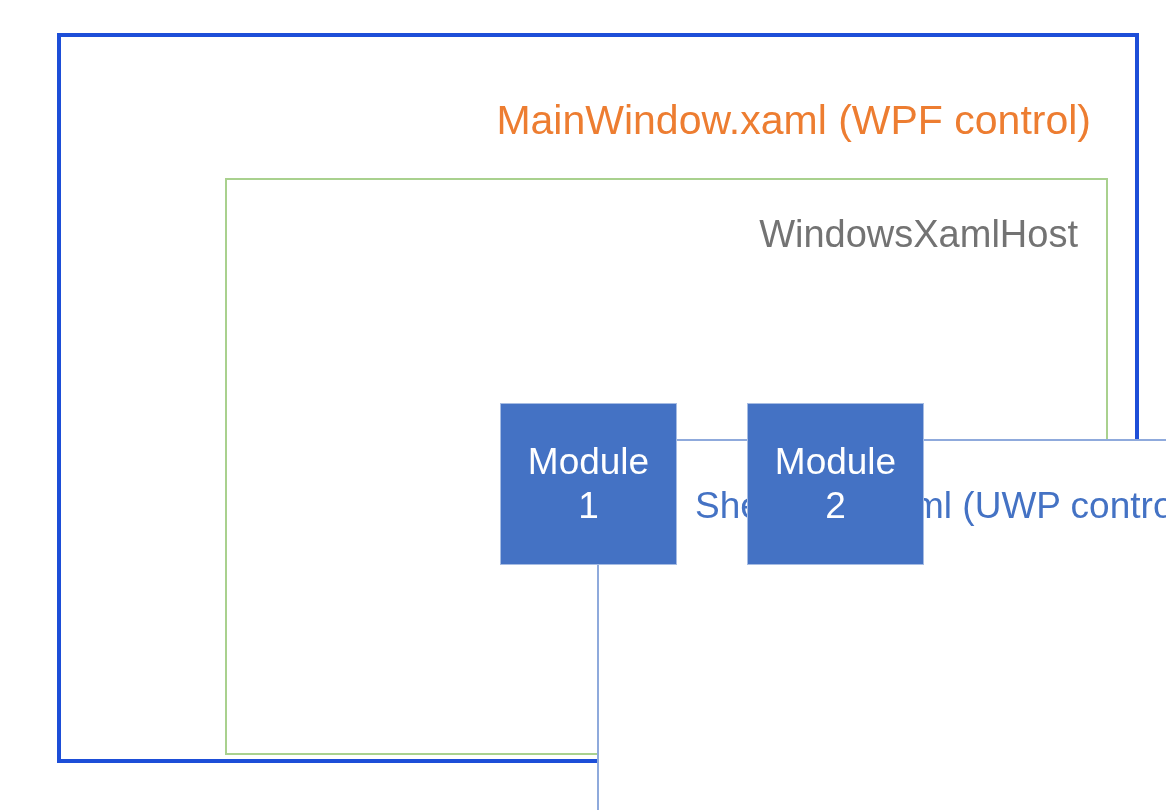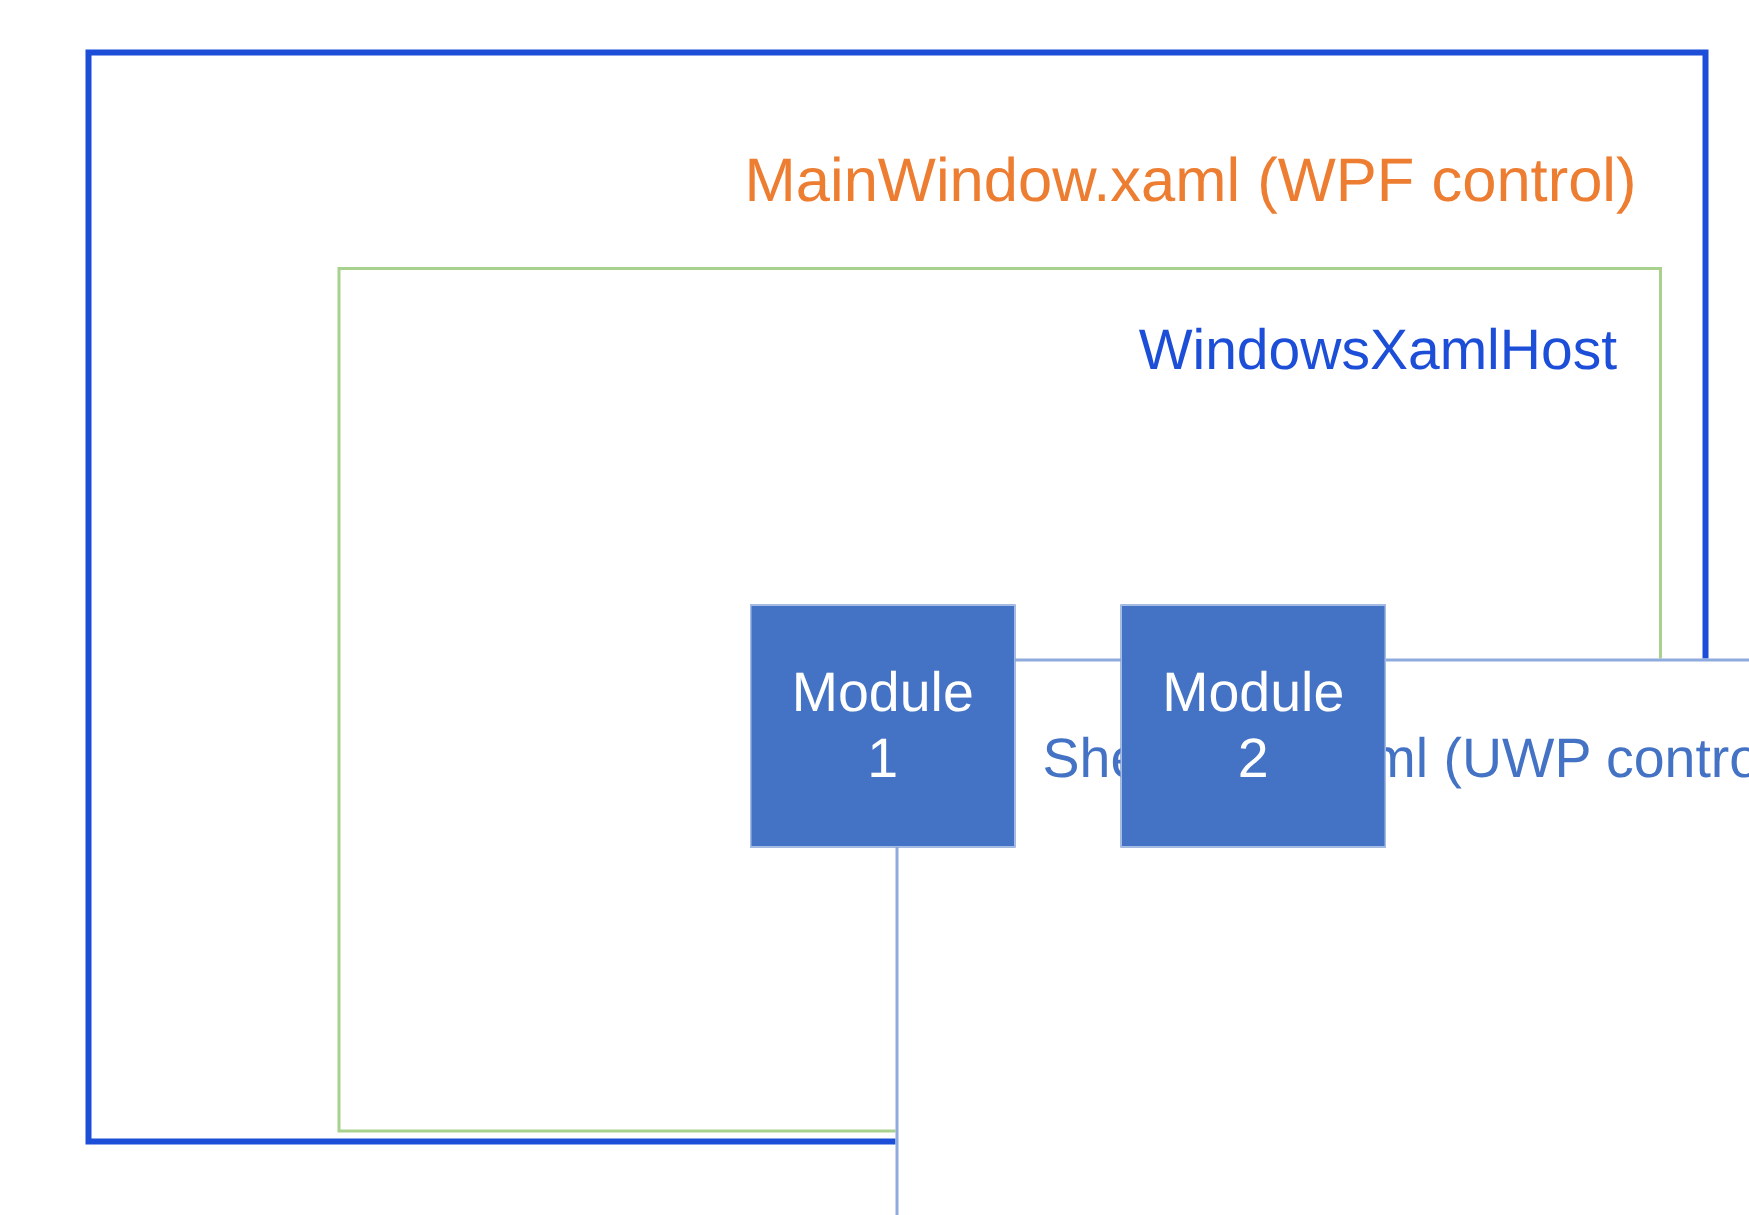--- a/index.html
+++ b/index.html
@@ -73,21 +73,21 @@
     text-align: right;
     font-size: 41px;
     color: #ED7D31;
   }
   .label-middle {
     left: 0;
     right: 28px;
     top: 35px;
     text-align: right;
     font-size: 38px;
-    color: #1d4ed8;
+    color: #737373;
   }
   .label-inner {
     left: 0;
     right: 29px;
     top: 46px;
     text-align: right;
     font-size: 37px;
     color: #4472C4;
   }
 

